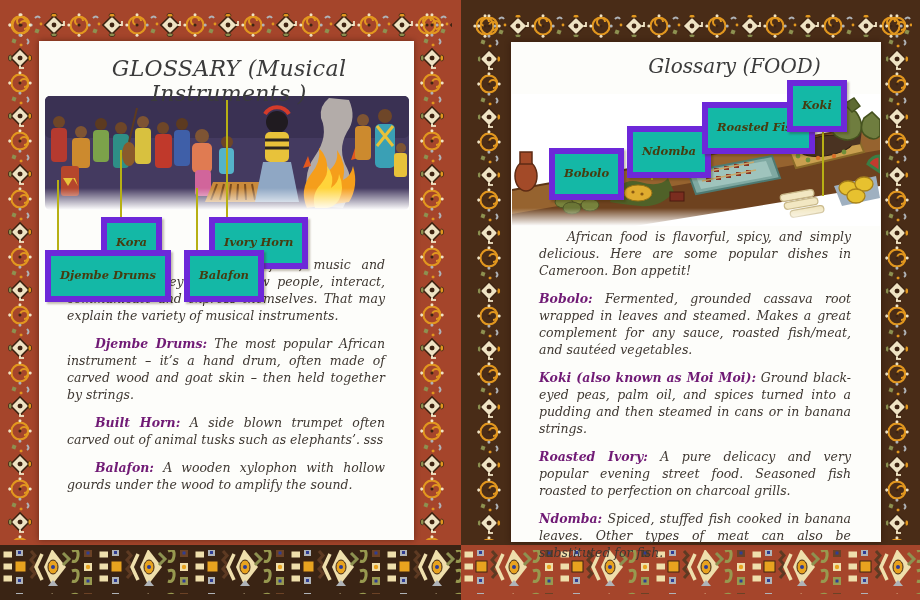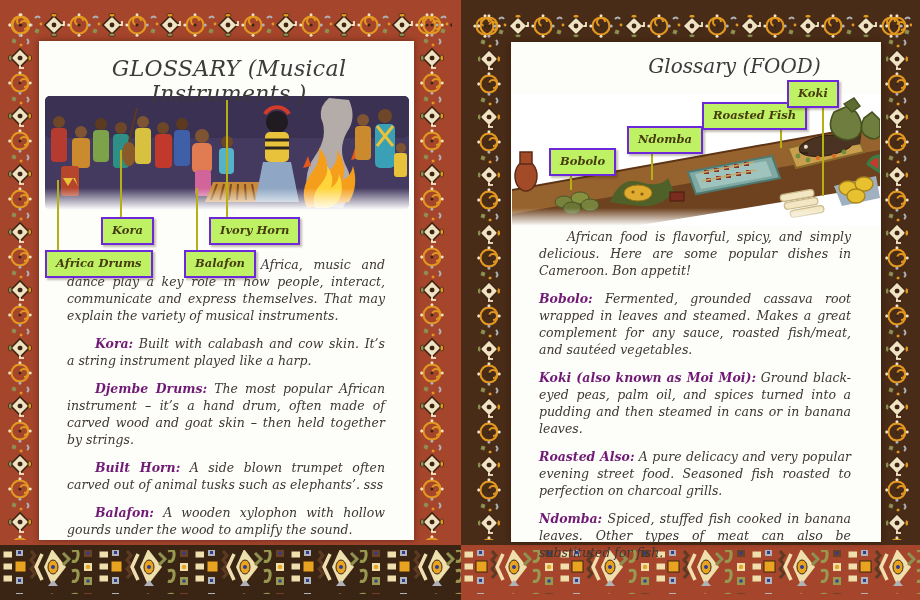--- a/index.html
+++ b/index.html
@@ -24,22 +24,22 @@
   .page-musical{left:39px;top:41px;width:375px;height:499px;}
   .page-food{left:511px;top:42px;width:370px;height:500px;}
 
   .page-title{position:absolute;z-index:4;font-style:italic;color:#3B3B3B;text-align:center;}
   .title-left{left:39px;top:56px;width:380px;font-size:22px;letter-spacing:.3px;}
   .title-right{left:511px;top:54px;width:447px;font-size:20px;}
 
   .illust{position:absolute;z-index:3;}
 
   
-  .tag{position:absolute;z-index:6;background:#bef264;border:2px solid #6d28d9;
-       padding:4px 9px;height:16px;line-height:15px;font-size:11.5px;font-weight:bold;
+  .tag{position:absolute;z-index:6;background:#14b8a6;border:6px solid #6d28d9;
+       padding:12px 9px;height:16px;line-height:15px;font-size:11.5px;font-weight:bold;
        font-style:italic;color:#463C10;white-space:nowrap;
        box-shadow:1.5px 2px 2px rgba(60,40,0,.3);}
   .lead{position:absolute;width:2px;background:#B7B014;z-index:5;}
 
   
   .text-block{position:absolute;z-index:4;font-style:italic;font-size:12.5px;
               line-height:17px;color:#3E3731;text-align:justify;}
   .text-block p{margin:0 0 11px 0;}
   .text-block p.ind{text-indent:28px;}
   .intro-left{text-indent:170px;}
@@ -299,36 +299,35 @@
   <div class="lead" style="left:120px;top:150px;height:67px"></div>
   <div class="lead" style="left:196px;top:188px;height:62px"></div>
   <div class="lead" style="left:226px;top:100px;height:117px"></div>
   <div class="lead" style="left:570px;top:164px;height:26px"></div>
   <div class="lead" style="left:651px;top:142px;height:38px"></div>
   <div class="lead" style="left:780px;top:118px;height:30px"></div>
   <div class="lead" style="left:822px;top:96px;height:100px"></div>
 
   <div class="tag" style="left:101px;top:217px">Kora</div>
   <div class="tag" style="left:209px;top:217px">Ivory Horn</div>
-  <div class="tag" style="left:45px;top:250px">Africa Drums</div>
+  <div class="tag" style="left:45px;top:250px">Djembe Drums</div>
   <div class="tag" style="left:184px;top:250px">Balafon</div>
   <div class="tag" style="left:549px;top:148px">Bobolo</div>
   <div class="tag" style="left:627px;top:126px">Ndomba</div>
   <div class="tag" style="left:702px;top:102px">Roasted Fish</div>
   <div class="tag" style="left:787px;top:80px">Koki</div>
 
   <div class="text-block" style="left:67px;top:256px;width:318px">
     <p class="intro-left">In Africa, music and dance play a key role in how people, interact, communicate and express themselves. That may explain the variety of musical instruments.</p>
-    <p class="ind"><b class="term">Kora:</b> <span>Built with calabash and cow skin. It’s a string instrument played like a harp.</span></p>
     <p class="ind"><b class="term">Djembe Drums:</b> <span>The most popular African instrument – it’s a hand drum, often made of carved wood and goat skin – then held together by strings.</span></p>
     <p class="ind"><b class="term">Built Horn:</b> <span>A side blown trumpet often carved out of animal tusks such as elephants’. sss</span></p>
     <p class="ind"><b class="term">Balafon:</b> <span>A wooden xylophon with hollow gourds under the wood to amplify the sound.</span></p>
   </div>
 
   <div class="text-block" style="left:539px;top:228px;width:312px">
     <p class="intro-right">African food is flavorful, spicy, and simply delicious. Here are some popular dishes in Cameroon. Bon appetit!</p>
     <p><b class="term">Bobolo:</b> <span>Fermented, grounded cassava root wrapped in leaves and steamed. Makes a great complement for any sauce, roasted fish/meat, and sautéed vegetables.</span></p>
-    <p><b class="term">Koki (also known as Moi Moi):</b> <span>Ground black-eyed peas, palm oil, and spices turned into a pudding and then steamed in cans or in banana leaves.</span></p>
-    <p><b class="term">Roasted Also:</b> <span>A pure delicacy and very popular evening street food. Seasoned fish roasted to perfection on charcoal grills.</span></p>
+    <p><b class="term">Koki (also known as Moi Moi):</b> <span>Ground black-eyed peas, palm oil, and spices turned into a pudding and then steamed in cans or in banana strings.</span></p>
+    <p><b class="term">Roasted Ivory:</b> <span>A pure delicacy and very popular evening street food. Seasoned fish roasted to perfection on charcoal grills.</span></p>
     <p><b class="term">Ndomba:</b> <span>Spiced, stuffed fish cooked in banana leaves. Other types of meat can also be substituted for fish.</span></p>
   </div>
 
 </div>
 
 </body></html>

